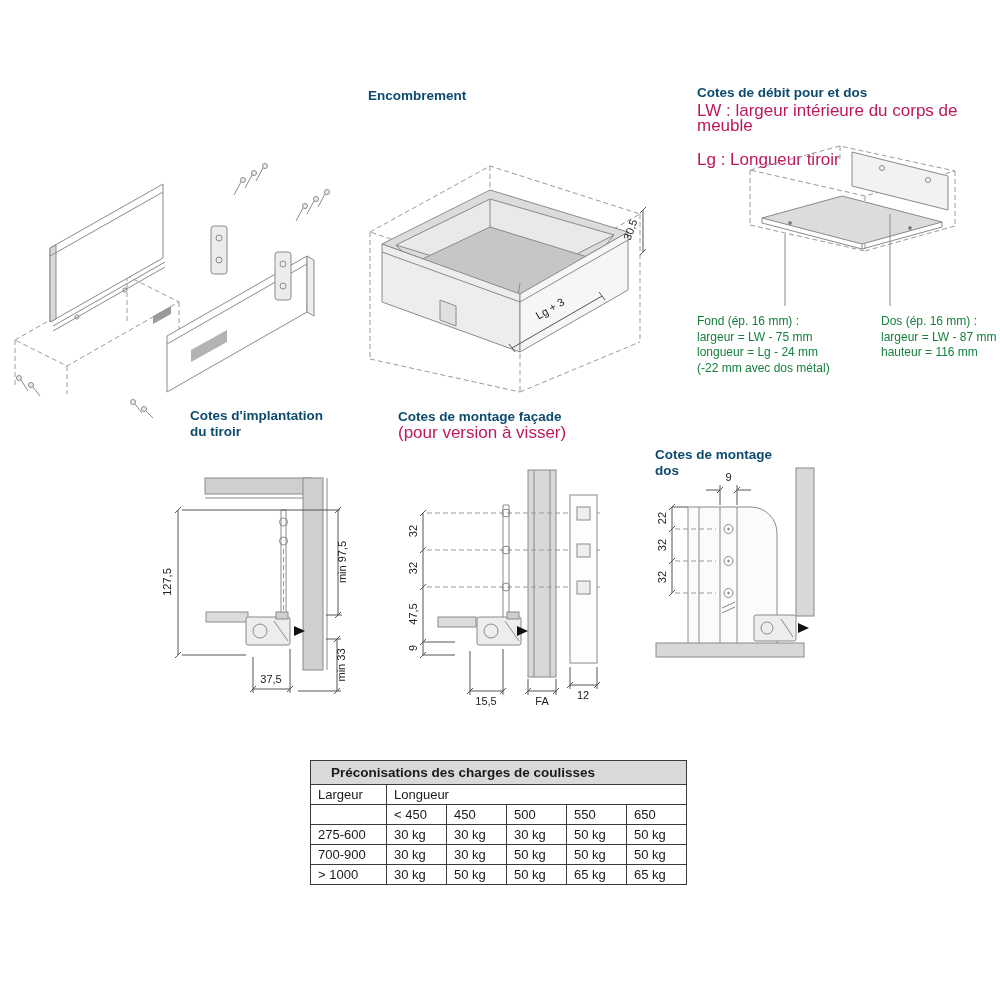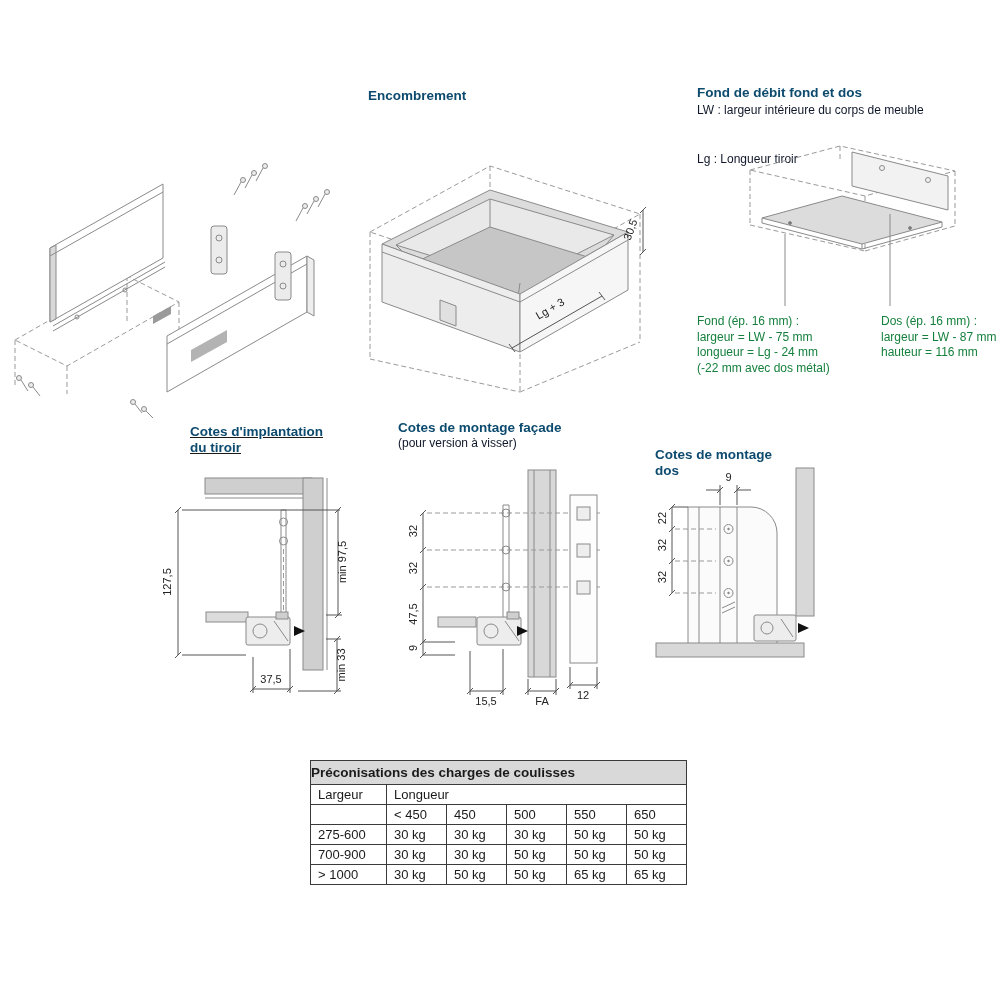--- a/index.html
+++ b/index.html
@@ -1,30 +1,30 @@
 <!DOCTYPE html>
 <html><head>
 <meta charset="utf-8">
 <style>
   *{margin:0;padding:0;box-sizing:border-box;}
   html,body{width:1000px;height:1000px;background:#fff;}
   body{font-family:"Liberation Sans",sans-serif;color:#1a1a1a;position:relative;overflow:hidden;}
   .abs{position:absolute;}
   .h{font-weight:bold;font-size:13.5px;line-height:16px;color:#0c4a6e;}
-  .sub{font-size:12px;line-height:15px;color:#0f172a;}
+  .sub{font-size:17px;line-height:15px;color:#be185d;}
   .note{font-size:12px;line-height:15.5px;color:#15803d;}
   svg{overflow:visible;}
   svg text{font-family:"Liberation Sans",sans-serif;font-size:11px;fill:#222;}
   .ln{stroke:#8a8a8a;fill:none;stroke-width:1;}
   .dash{stroke:#9a9a9a;fill:none;stroke-width:1;stroke-dasharray:5 3;}
   .dim{stroke:#555;fill:none;stroke-width:1;}
   .tk{stroke:#555;stroke-width:1;}
   table.load{position:absolute;left:310px;top:760px;border-collapse:collapse;}
   table.load td{border:1px solid #3a3a3a;font-size:13px;padding:2px 7px;background:#fff;text-align:left;white-space:nowrap;}
-  table.load td.ttl{background:#d9d9d9;font-weight:bold;font-size:13.5px;padding:4px 0;}
+  table.load td.ttl{background:#d9d9d9;font-weight:bold;font-size:13.5px;padding:4px 20px;}
 </style>
 </head>
 <body>
 
 <svg class="abs" style="left:5px;top:88px;" width="340" height="310" viewBox="0 0 340 310">
   <g class="dash">
     <polygon points="10,252 122,188 174,214 62,278"></polygon>
     <line x1="10" y1="252" x2="10" y2="300"></line>
     <line x1="122" y1="188" x2="122" y2="236"></line>
     <line x1="174" y1="214" x2="174" y2="262"></line>
@@ -109,21 +109,21 @@
     <line class="tk" x1="278" y1="109" x2="284" y2="103"></line>
     <line class="tk" x1="278" y1="151" x2="284" y2="145"></line>
     <text text-anchor="middle" transform="rotate(-70 272 127)" x="272" y="127">30,5</text>
     <line class="dim" x1="150" y1="244" x2="240" y2="192"></line>
     <line class="tk" x1="147" y1="240" x2="153" y2="248"></line>
     <line class="tk" x1="237" y1="188" x2="243" y2="196"></line>
     <text text-anchor="middle" transform="rotate(-30 190 208)" x="190" y="208">Lg + 3</text>
   </g>
 </svg>
 
-<div class="abs h" style="left:697px;top:85px;">Fond de débit fond et dos</div>
+<div class="abs h" style="left:697px;top:85px;">Cotes de débit pour et dos</div>
 <div class="abs sub" style="left:697px;top:103px;">LW : largeur intérieure du corps de meuble</div>
 <div class="abs sub" style="left:697px;top:124px;margin-top:28px;">Lg : Longueur tiroir</div>
 
 <svg class="abs" style="left:690px;top:138px;" width="310" height="172" viewBox="0 0 310 172">
   <g class="dash">
     <polygon points="60,32 150,8 265,33 175,58"></polygon>
     <line x1="60" y1="32" x2="60" y2="87"></line>
     <line x1="265" y1="33" x2="265" y2="88"></line>
     <line x1="175" y1="58" x2="175" y2="113"></line>
     <line x1="150" y1="8" x2="150" y2="24"></line>
@@ -156,25 +156,25 @@
   <div>largeur = LW - 75 mm</div>
   <div>longueur = Lg - 24 mm</div>
   <div>(-22 mm avec dos métal)</div>
 </div>
 <div class="abs note" style="left:875px;top:314px;width:125px;margin-left:6px;">
   <div>Dos (ép. 16 mm) :</div>
   <div>largeur = LW - 87 mm</div>
   <div>hauteur = 116 mm</div>
 </div>
 
-<div class="abs" style="left:190px;top:424px;text-decoration:underline;">
+<div class="abs" style="left:190px;top:408px;">
   <div class="h">Cotes d'implantation</div>
   <div class="h">du tiroir</div>
 </div>
-<div class="abs" style="left:398px;top:420px;">
+<div class="abs" style="left:398px;top:409px;">
   <div class="h">Cotes de montage façade</div>
   <div class="sub">(pour version à visser)</div>
 </div>
 <div class="abs" style="left:655px;top:430px;margin-top:17px;">
   <div class="h">Cotes de montage</div>
   <div class="h">dos</div>
 </div>
 
 <svg class="abs" style="left:148px;top:465px;" width="240" height="250" viewBox="0 0 240 250">
   <g class="ln">

